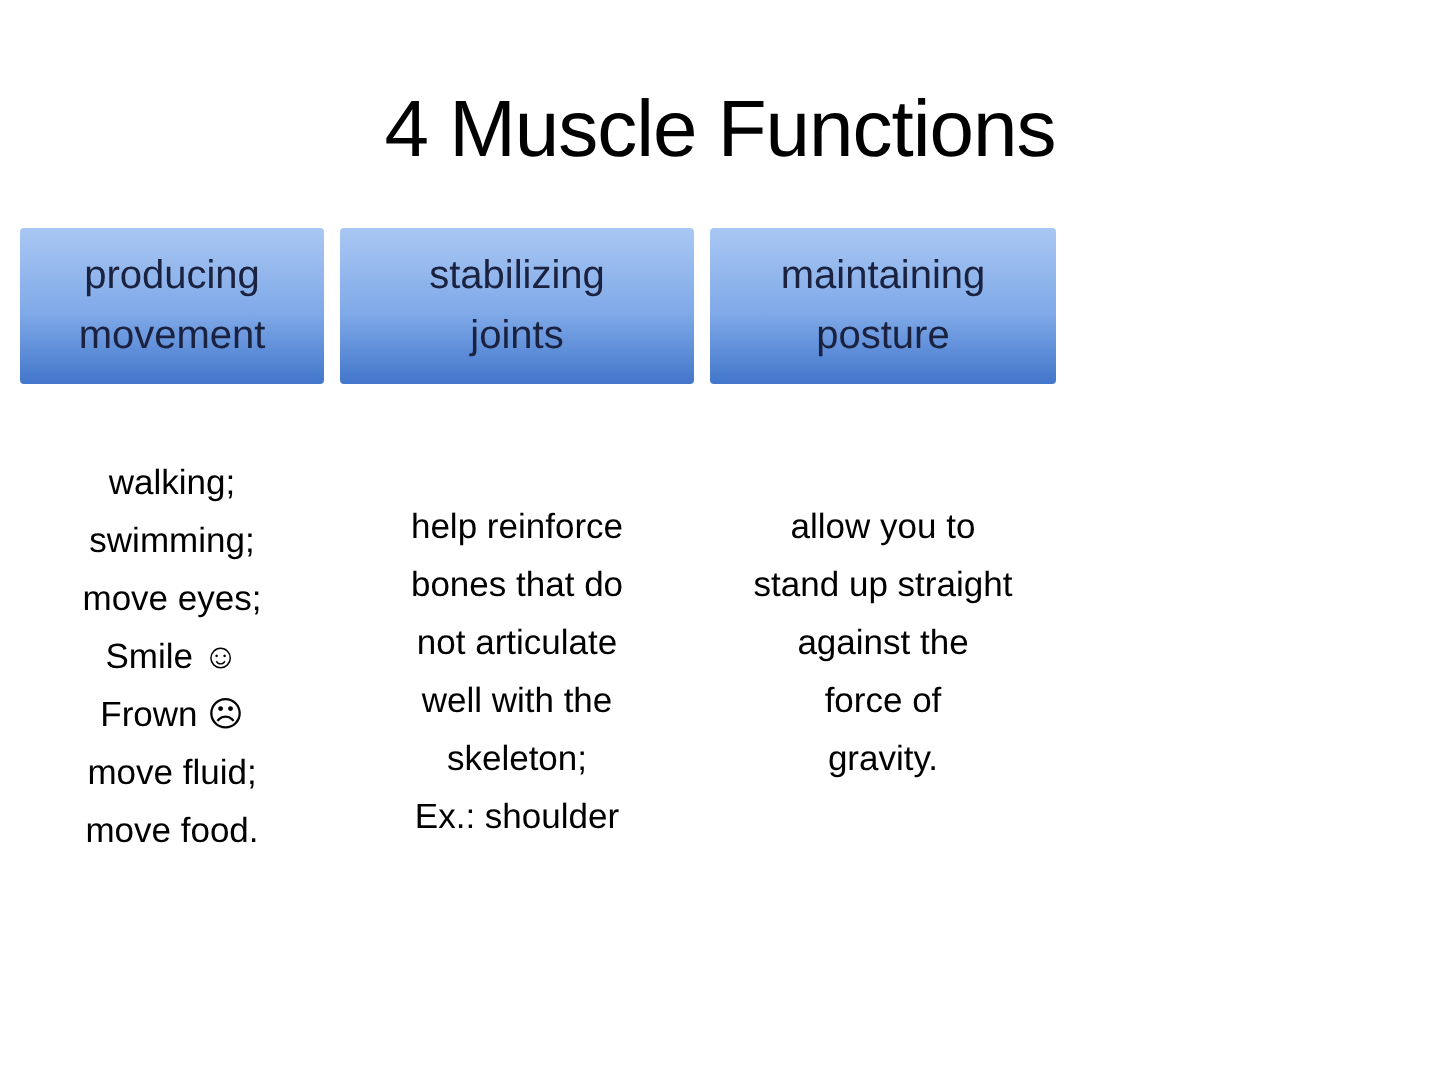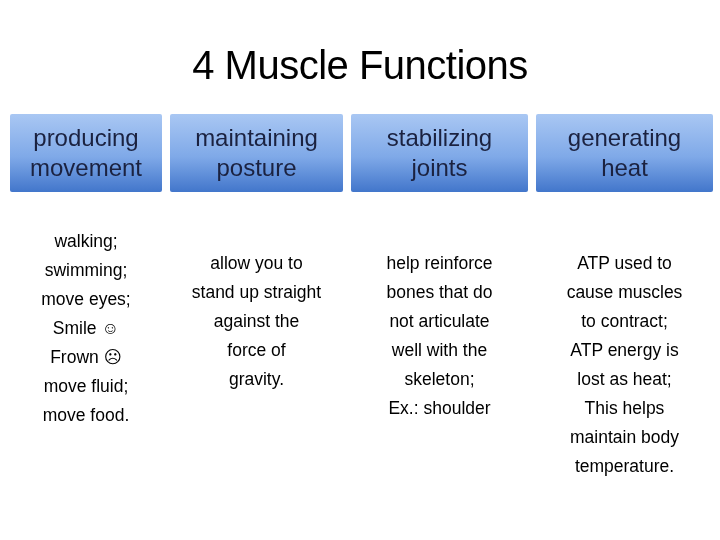--- a/index.html
+++ b/index.html
@@ -41,21 +41,21 @@
   .col-3 { width: 177px; }
   .col-4 { width: 177px; }
   .header-cell {
     height: 78px;
     border-radius: 2px;
     background: linear-gradient(180deg,
       var(--header-gradient-top, #a9c7f3) 0%,
       var(--header-gradient-mid, #7fa9e8) 55%,
       var(--header-gradient-bottom, #4276cb) 100%);
     color: var(--header-text, #1b2240);
-    font-size: 24px;
+    font-size: 20px;
     line-height: 30px;
     display: flex;
     align-items: center;
     justify-content: center;
     text-align: center;
     white-space: pre-line;
   }
   .body-cell {
     margin-top: 57px;
     text-align: center;
@@ -79,48 +79,36 @@
 movement</div>
       <div class="body-cell">walking;
 swimming;
 move eyes;
 Smile ☺
 Frown ☹
 move fluid;
 move food.</div>
     </div>
 
-    <div class="col col-2">
-      <div class="header-cell">maintaining
-posture</div>
-      <div class="body-cell">allow you to
-stand up straight
-against the
-force of
-gravity.</div>
-    </div>
-
     <div class="col col-3">
       <div class="header-cell">stabilizing
 joints</div>
       <div class="body-cell">help reinforce
 bones that do
 not articulate
 well with the
 skeleton;
 Ex.: shoulder</div>
     </div>
 
-    <div class="col col-4">
-      <div class="header-cell">generating
-heat</div>
-      <div class="body-cell">ATP used to
-cause muscles
-to contract;
-ATP energy is
-lost as heat;
-This helps
-maintain body
-temperature.</div>
+    <div class="col col-2">
+      <div class="header-cell">maintaining
+posture</div>
+      <div class="body-cell">allow you to
+stand up straight
+against the
+force of
+gravity.</div>
     </div>
+
 
   </div>
 </div>
 
 </body></html>

